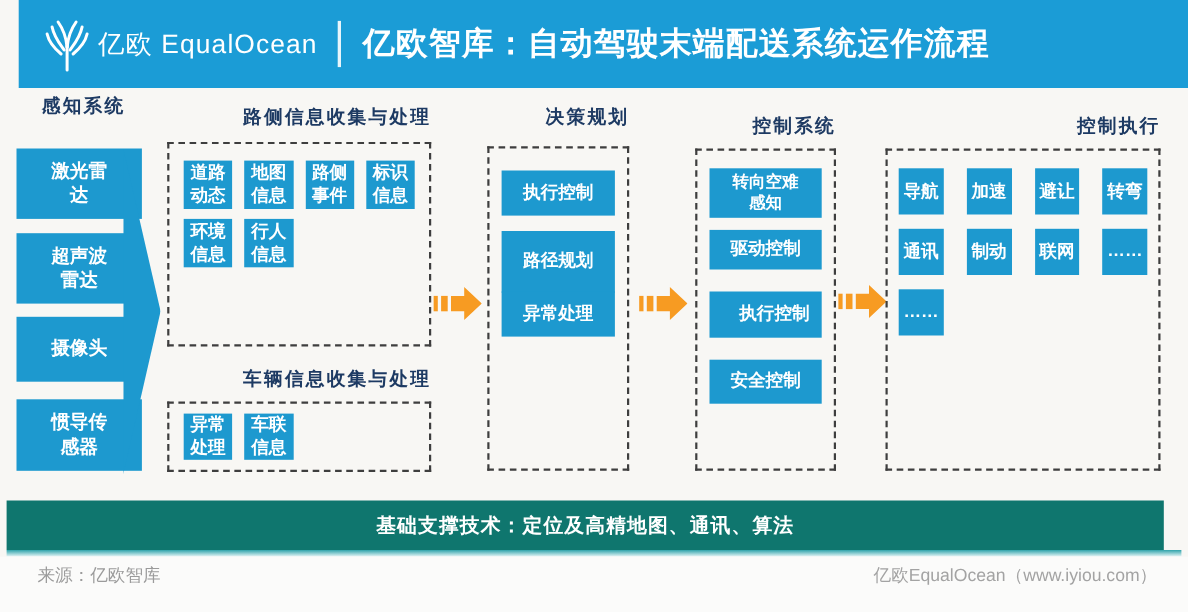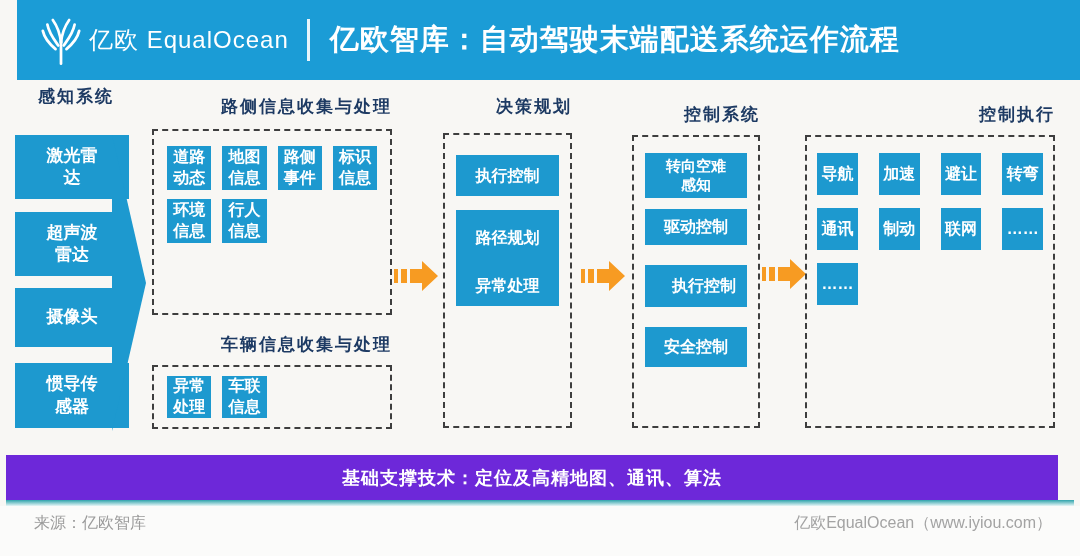--- a/index.html
+++ b/index.html
@@ -60,21 +60,21 @@
   .e-title{left:805px;top:103px;width:250px;}
   .dg-execution{left:805px;top:135px;width:250px;height:293px;padding:16px 10px 0;
                 column-gap:21px;row-gap:13px;grid-auto-rows:42px;}
 
   
   .arrow1{left:394px;top:257px;}
   .arrow2{left:581px;top:257px;}
   .arrow3{left:762px;top:255px;}
 
   
-  .support-bar{position:absolute;left:6px;top:455px;width:1052px;height:45px;background:#6d28d9;
+  .support-bar{position:absolute;left:6px;top:455px;width:1052px;height:45px;background:#0f766e;
                color:#fff;font-weight:bold;font-size:18px;letter-spacing:1px;
                display:flex;align-items:center;justify-content:center;}
   .teal-line{position:absolute;left:6px;top:500px;width:1068px;height:6px;
              background:linear-gradient(to bottom,#2fa3ab,#e8f6f7);}
 
   
   .footer-strip{position:absolute;left:0;top:506px;width:1080px;height:50px;background:#fbfbfa;}
   .footer-source{position:absolute;left:34px;top:513px;color:#9b9b9b;font-size:16px;}
   .footer-credit{position:absolute;right:28px;top:513px;color:#a3a3a3;font-size:16px;}
 </style>

